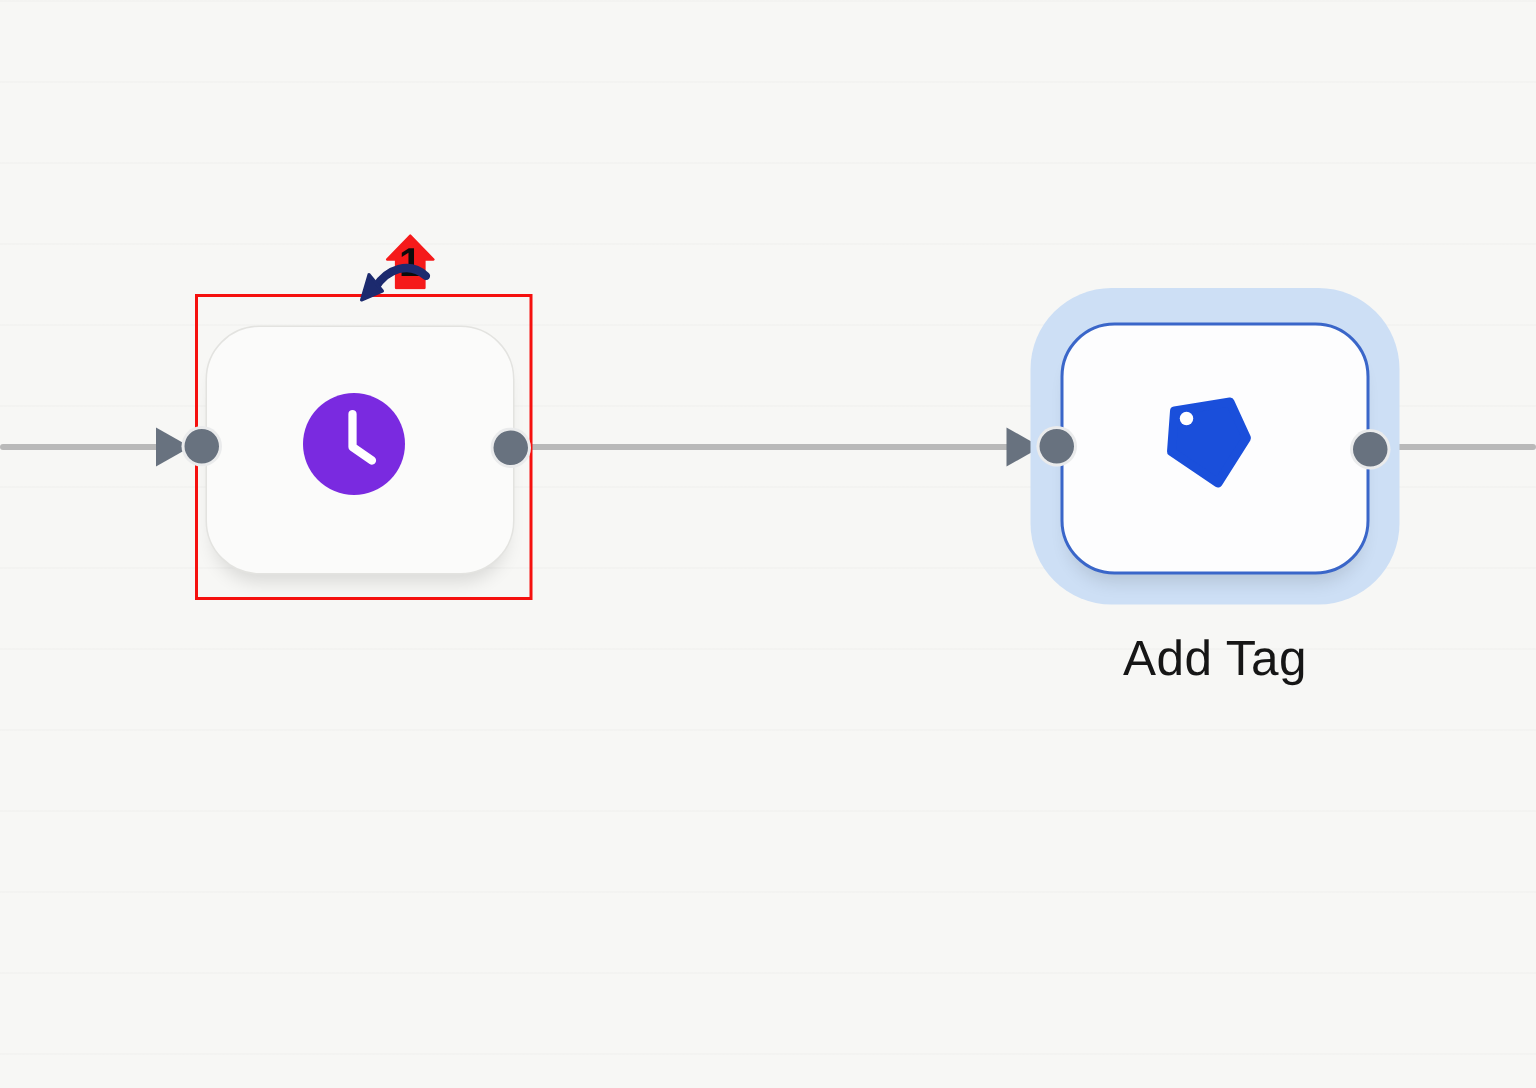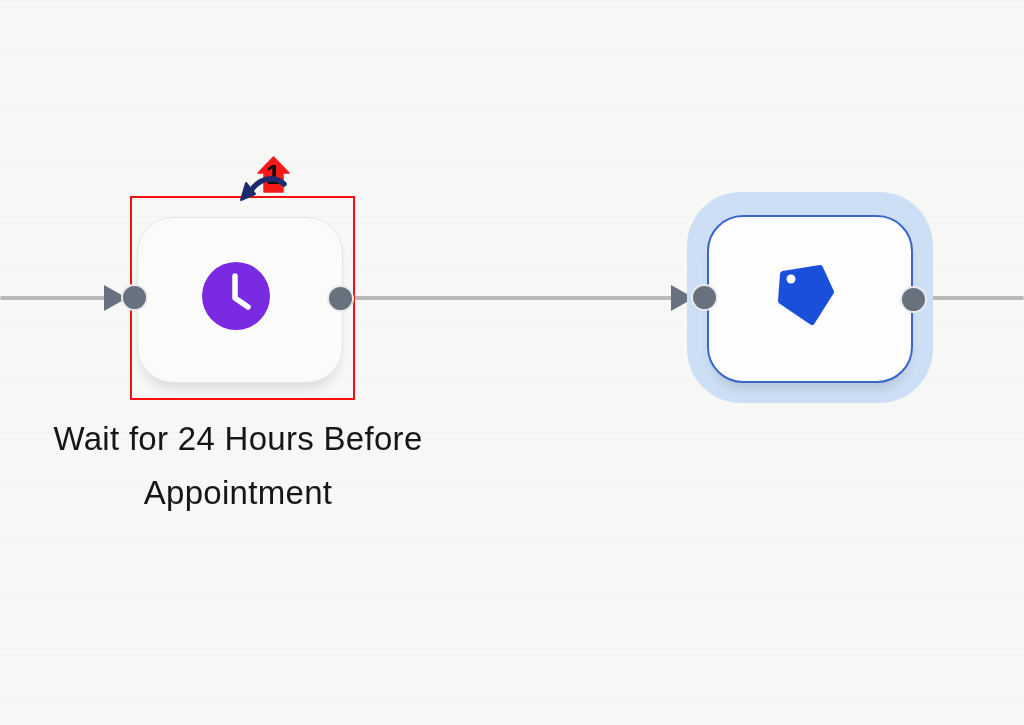--- a/index.html
+++ b/index.html
@@ -88,21 +88,20 @@
   <div class="icon-circle">
     <span>
       <svg width="68" height="68" viewBox="0 0 68 68">
         <path d="M33 16 L33 38 L46 47" fill="none" stroke="var(--icon-glyph,#fff)" stroke-width="5.5" stroke-linecap="round" stroke-linejoin="round"></path>
       </svg>
     </span>
   </div>
   <div class="port" style="left:121px;top:284px;"></div>
   <div class="port" style="left:327px;top:285px;"></div>
   <div class="red-select"></div>
-  <div class="node-label label-wait">Wait for 24 Hours Before Appointment</div>
 
   <div class="ann-badge">
     <svg width="33" height="37" viewBox="0 0 33 37">
       <path d="M16.5 1 L32 17 L26 17 L26 36 L7 36 L7 17 L1 17 Z" style="fill:var(--annotation-red,#f51a1a)" stroke="var(--annotation-red,#f51a1a)" stroke-width="1.5" stroke-linejoin="round"></path>
     </svg>
     <div class="ann-num">1</div>
   </div>
   <div class="ann-arrow">
     <svg width="58" height="52" viewBox="0 0 58 52">
       <path d="M48 31 C37 21 22 26 14 39" fill="none" stroke="var(--annotation-navy,#1c2a6e)" stroke-width="5.5" stroke-linecap="round"></path>
@@ -114,14 +113,15 @@
   <div class="card tag">
     <span>
       <svg width="70" height="70" viewBox="0 0 70 70">
         <path d="M8 12 L45 6 L56 30 L37 60 L6 39 Z" style="fill:var(--tag-blue,#1a4fdb)" stroke="var(--tag-blue,#1a4fdb)" stroke-width="6" stroke-linejoin="round"></path>
         <circle cx="16" cy="17" r="4.5" fill="#ffffff"></circle>
       </svg>
     </span>
   </div>
   <div class="port" style="left:691px;top:284px;"></div>
   <div class="port" style="left:900px;top:286px;"></div>
+  <div class="node-label label-tag">Add Tag</div>
 
 </div>
 
 </body></html>

